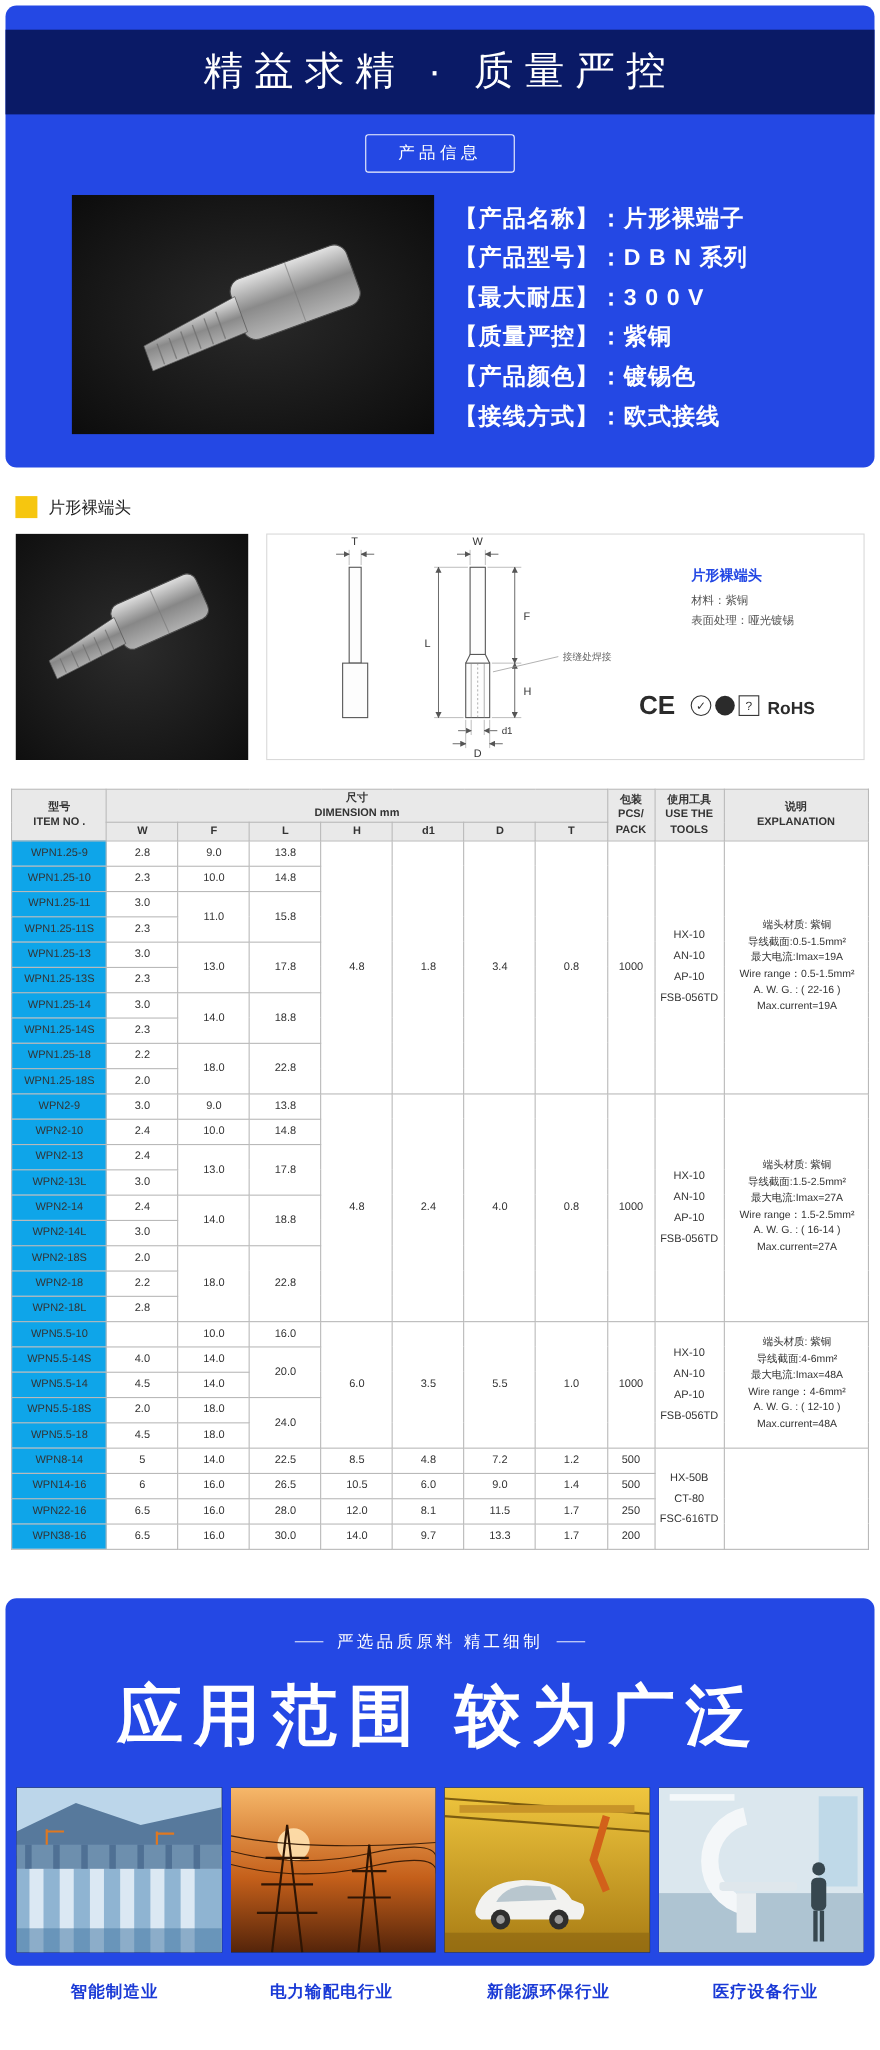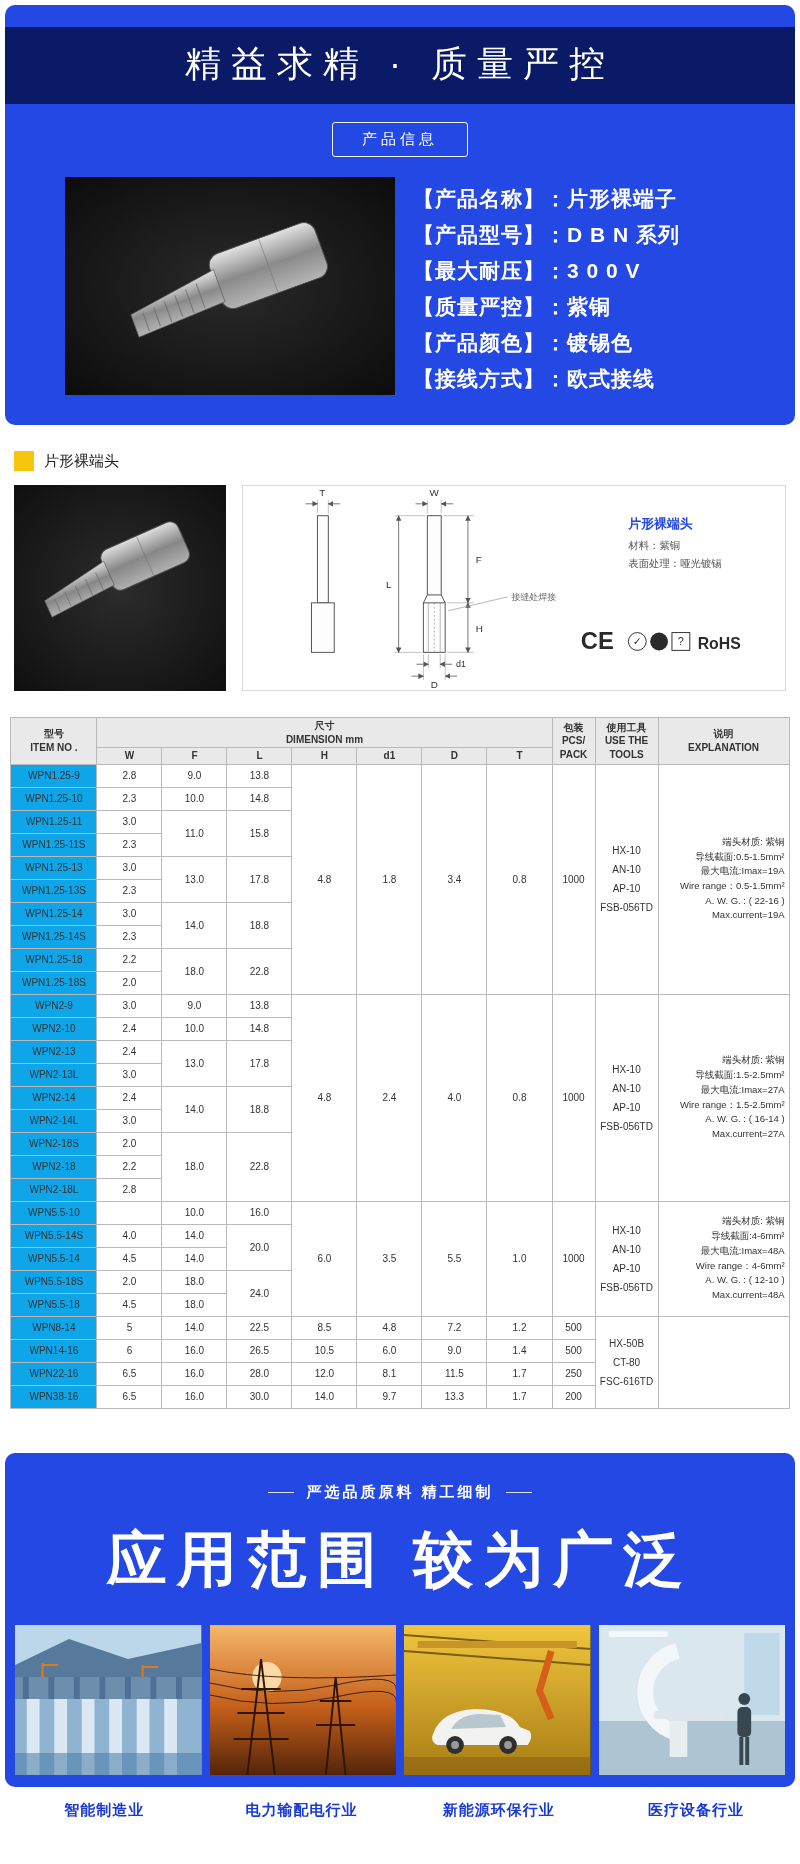--- a/index.html
+++ b/index.html
@@ -27,26 +27,26 @@
   .fig-photo { width:212px; height:206px; flex:0 0 auto; overflow:hidden; }
   .fig-drawing { flex:1; height:206px; border:1px solid #d9d9d9; background:#fff; overflow:hidden; }
 
   
   .spec-table { border-collapse:collapse; margin:26px auto 0; width:778px; font-size:10px; color:#333; table-layout:fixed; }
   .spec-table th, .spec-table td { border:1px solid #b9b9b9; text-align:center; vertical-align:middle; padding:1px 3px; }
   .spec-table thead th { background:#e9e9e9; font-weight:bold; color:#333; white-space:pre-line; line-height:1.35; padding:1px 2px; }
   .spec-table td { height:23px; background:#fff; }
   .spec-table td.item { background:#0ea5e9; }
   .spec-table td.tools { white-space:pre-line; line-height:1.9; }
-  .spec-table td.expl { white-space:pre-line; text-align:right; font-size:9.5px; line-height:1.55; padding:2px 4px 2px 6px; }
+  .spec-table td.expl { white-space:pre-line; text-align:center; font-size:9.5px; line-height:1.55; padding:2px 4px 2px 6px; }
 
   
   .bottom { margin:44px 5px 0; background:#2448e4; border-radius:10px; padding:30px 10px 12px; }
   .bottom-sub { display:flex; align-items:center; justify-content:center; gap:12px; color:#fff;
-                font-size:15px; letter-spacing:3px; font-weight:bold; }
+                font-size:15px; letter-spacing:3px; font-weight:normal; }
   .sub-line { width:26px; height:1px; background:rgba(255,255,255,.85); }
   .bottom-title { text-align:center; color:#fff; font-size:60px; font-weight:bold; letter-spacing:10px; margin:18px 0 24px; }
   .industry-row { display:flex; gap:8px; }
   .industry { flex:1; height:150px; overflow:hidden; background:#123; }
   .industry svg { display:block; width:100%; height:100%; }
   .labels-row { display:flex; gap:19px; margin:14px 15px 0; }
   .industry-label { flex:1; text-align:center; color:#1a3ad6; font-weight:bold; font-size:15px; letter-spacing:1px; }
 </style>
 </head>
 <body>

